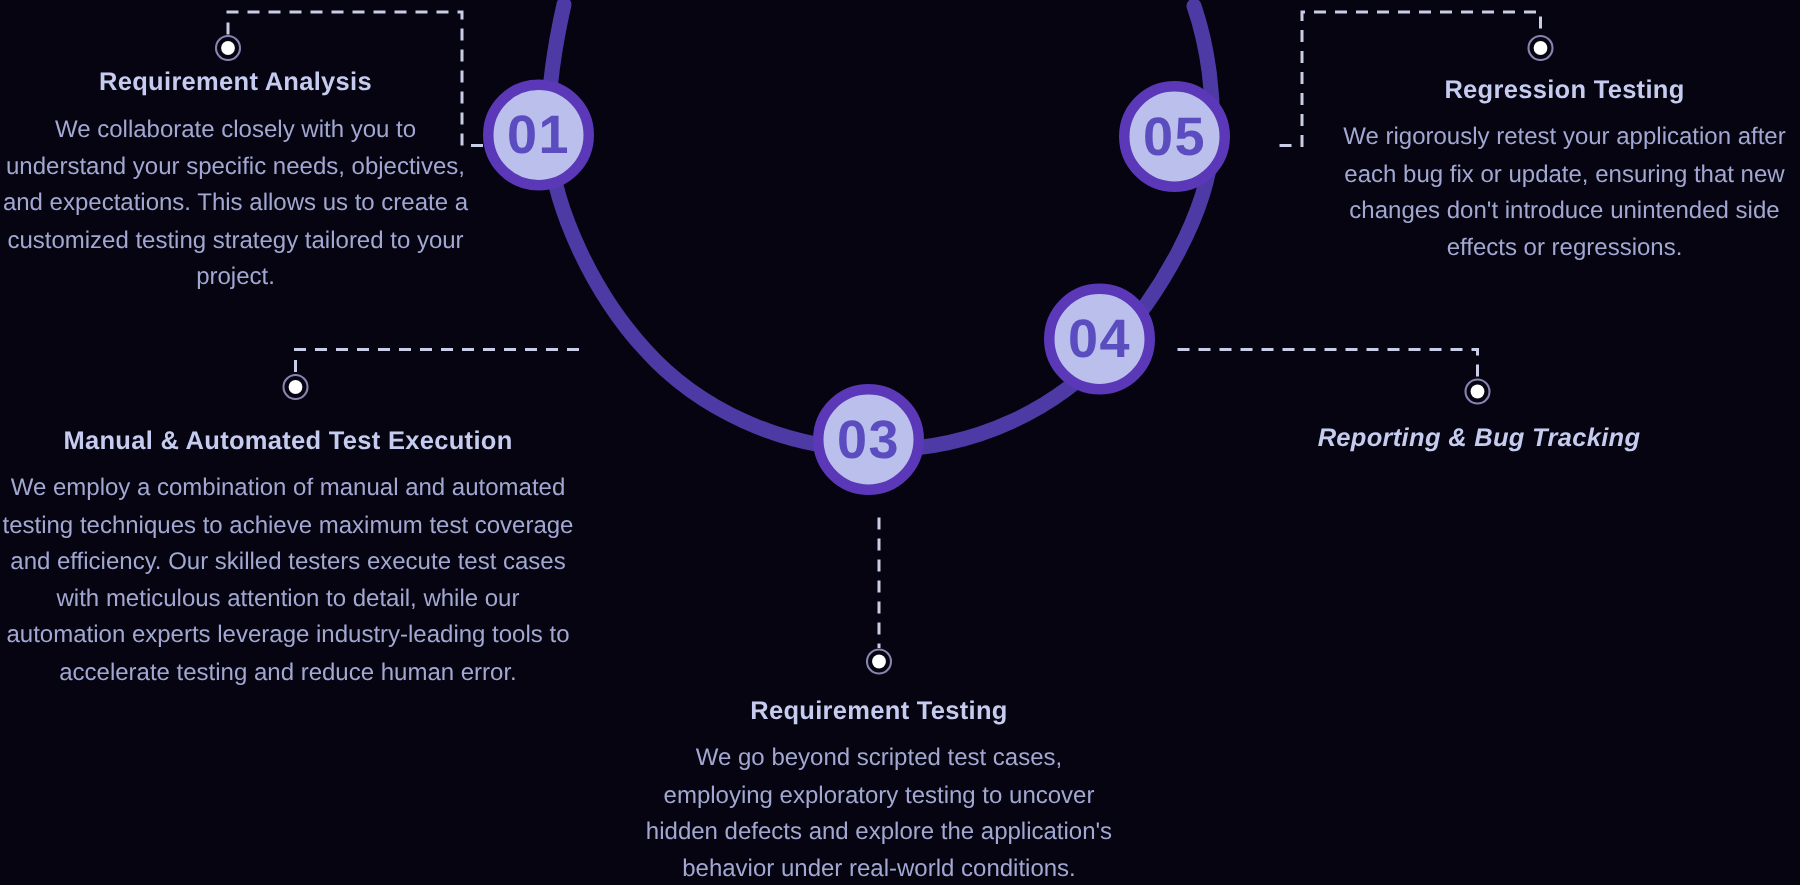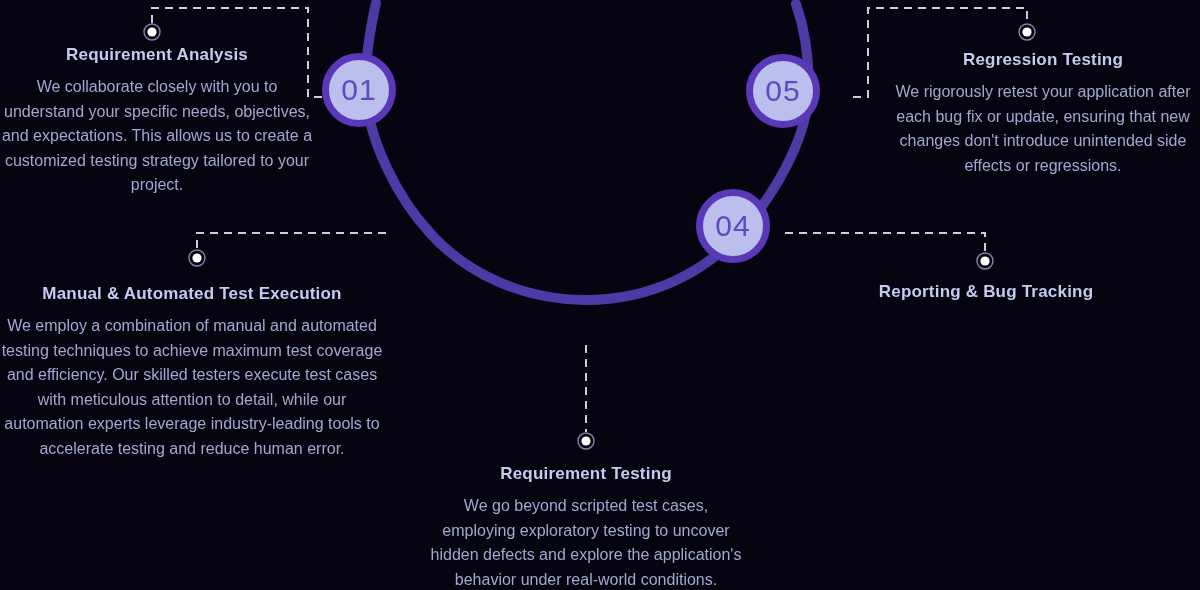--- a/index.html
+++ b/index.html
@@ -55,22 +55,22 @@
     width: 74px;
     height: 74px;
     background: var(--circle-fill);
     border: 7px solid var(--circle-border);
     border-radius: 50%;
     display: flex;
     align-items: center;
     justify-content: center;
   }
   .circle span {
-    font-size: 30px;
-    font-weight: normal;
+    font-size: 36px;
+    font-weight: bold;
     color: var(--number-color);
     letter-spacing: 1px;
   }
   .block {
     position: absolute;
     text-align: center;
   }
   .block h3 {
     margin: 0;
     font-size: 17px;
@@ -82,21 +82,21 @@
   .block p {
     margin: 9px 0 0 0;
     font-size: 16px;
     line-height: 24.5px;
     color: var(--body-color);
     white-space: pre-line;
   }
   .b1 { left: -11px; top: 44px;  width: 336px; }
   .b2 { left: -23px; top: 283px; width: 430px; }
   .b3 { left: 411px; top: 463px; width: 350px; }
-  .b4 { left: 806px; top: 281px; width: 360px; }
+  .b4 { left: 806px; top: 281px; width: 360px; font-style: italic; }
   .b5 { left: 863px; top: 49px;  width: 360px; }
   .c1 { left: 322px; top: 53px; }
   .c2 { left: 386px; top: 189px; }
   .c3 { left: 542px; top: 256px; }
   .c4 { left: 696px; top: 189px; justify-content: center; }
   .c5 { left: 746px; top: 54px; }
 </style>
 </head>
 <body>
 
@@ -136,20 +136,23 @@
     </g>
     <g>
       <circle class="dot-outer" cx="586" cy="441" r="8"></circle>
         <circle class="dot-inner" cx="586" cy="441" r="4.6"></circle>
     </g>
   </svg>
 
   <div class="circle c1">
     <span>01</span>
   </div>
+  <div class="circle c3">
+    <span>03</span>
+  </div>
   <div class="circle c4">
     <span>04</span>
   </div>
   <div class="circle c5">
     <span>05</span>
   </div>
 
   <div class="block b1">
     <h3>Requirement Analysis</h3>
     <p>We collaborate closely with you to

